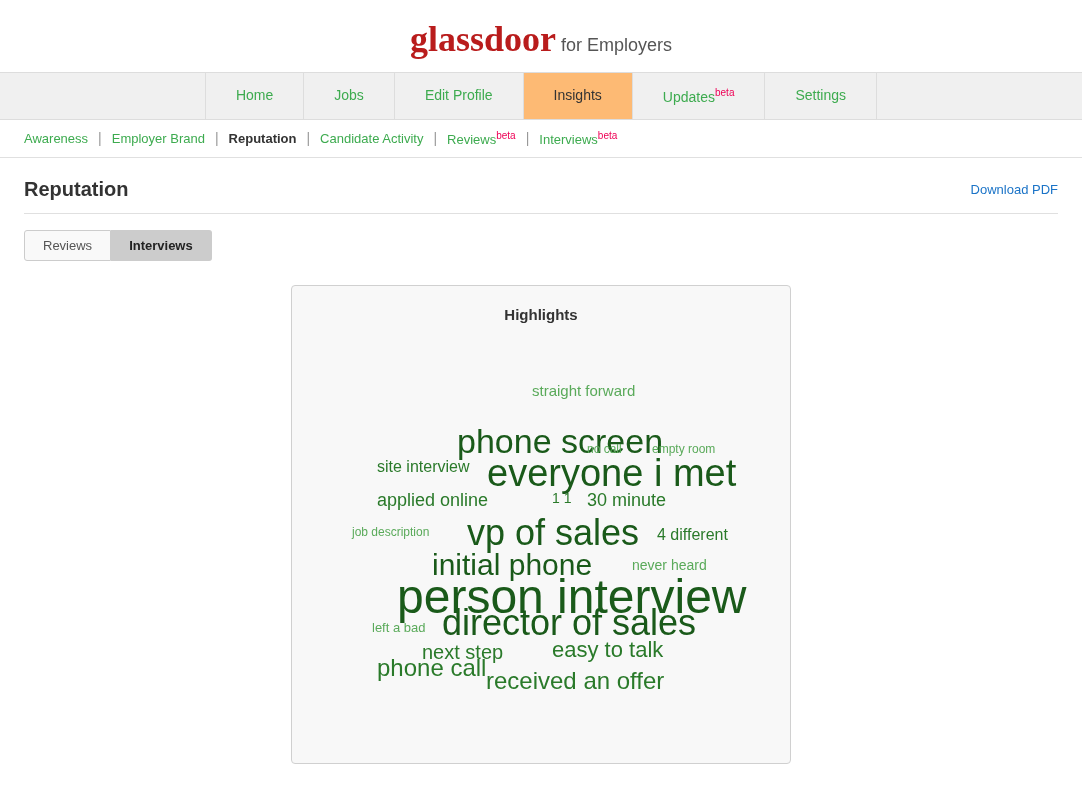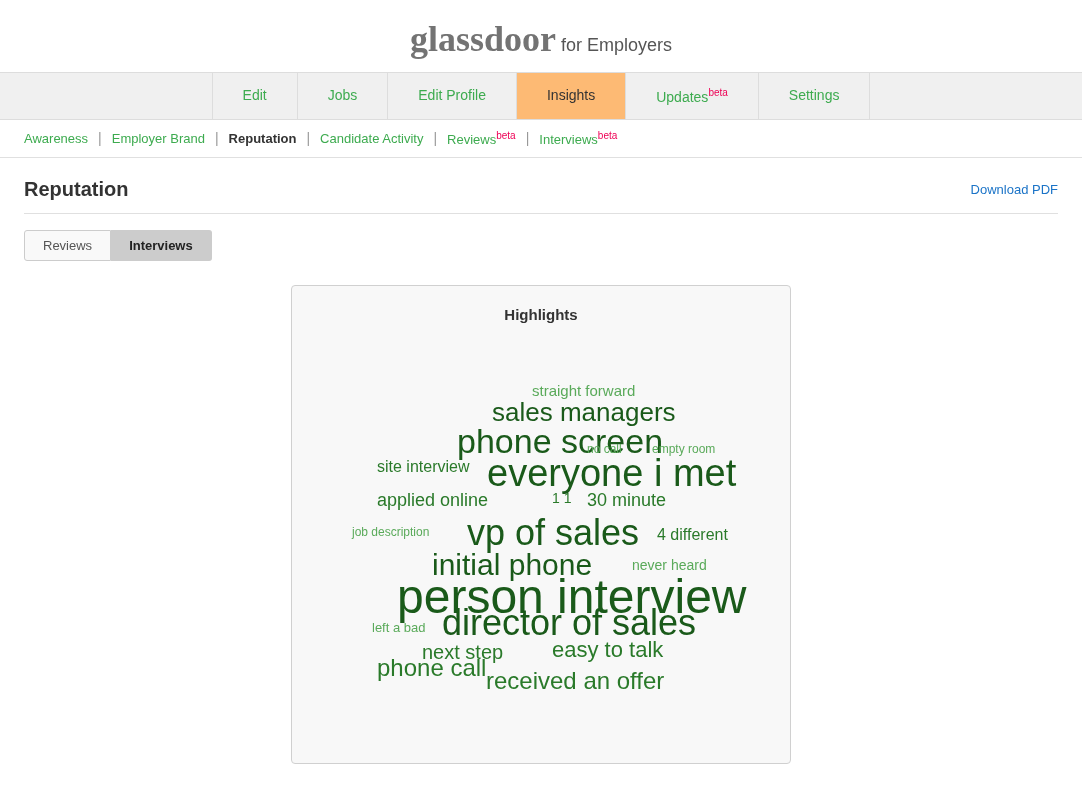--- a/index.html
+++ b/index.html
@@ -1,20 +1,20 @@
 <!DOCTYPE html>
 <html><head>
   <meta charset="utf-8">
   <style>
     * { margin: 0; padding: 0; box-sizing: border-box; }
     body { font-family: Arial, sans-serif; background: #fff; color: #333; font-size: 14px; }
 
     
     .header { text-align: center; padding: 18px 0 12px; background: #fff; }
-    .header-logo { font-size: 36px; font-weight: bold; color: #737373; display: inline; font-family: Georgia, serif; }
+    .header-logo { font-size: 36px; font-weight: bold; color: #b91c1c; display: inline; font-family: Georgia, serif; }
     .header-subtitle { font-size: 18px; color: #555; font-weight: normal; font-family: Arial, sans-serif; }
 
     
     .main-nav { background: #f0f0f0; border-top: 1px solid #ddd; border-bottom: 1px solid #ddd; display: flex; justify-content: center; }
     .main-nav a {
       display: inline-block;
       padding: 14px 30px;
       text-decoration: none;
       color: #3dab4f;
       font-size: 14px;
@@ -74,21 +74,21 @@
     .word.dark { color: #1a5a1a; }
   </style>
 </head>
 <body>
 
 <div class="header">
   <span class="header-logo">glassdoor</span><span class="header-subtitle"> <span>for Employers</span></span>
 </div>
 
 <nav class="main-nav">
-  <a href="#">Edit</a>
+  <a href="#">Home</a>
   <a href="#">Jobs</a>
   <a href="#">Edit Profile</a>
   <a href="#" class="active">Insights</a>
   <a href="#"><span>Updates</span><span class="beta-badge">beta</span></a>
   <a href="#">Settings</a>
 </nav>
 
 <div class="sub-nav">
   <a href="#">Awareness</a>
   <span class="sub-nav-sep">|</span>
@@ -112,21 +112,20 @@
 
   <div class="tab-bar">
     <button class="tab-btn">Reviews</button>
     <button class="tab-btn active">Interviews</button>
   </div>
 
   <div class="word-cloud-container">
     <div class="word-cloud-title">Highlights</div>
     <div class="word-cloud" id="word-cloud">
         <span class="word light" style="font-size: 15px; top: 40px; left: 210px;">straight forward</span>
-        <span class="word dark" style="font-size: 26px; top: 55px; left: 170px;">sales managers</span>
         <span class="word dark" style="font-size: 34px; top: 80px; left: 135px;">phone screen</span>
         <span class="word light" style="font-size: 12px; top: 100px; left: 330px;">empty room</span>
         <span class="word light" style="font-size: 12px; top: 100px; left: 265px;">no call</span>
         <span class="word medium" style="font-size: 16px; top: 115px; left: 55px;">site interview</span>
         <span class="word dark" style="font-size: 38px; top: 110px; left: 165px;">everyone i met</span>
         <span class="word medium" style="font-size: 18px; top: 148px; left: 55px;">applied online</span>
         <span class="word medium" style="font-size: 14px; top: 148px; left: 230px;">1 1</span>
         <span class="word medium" style="font-size: 18px; top: 148px; left: 265px;">30 minute</span>
         <span class="word light" style="font-size: 12px; top: 183px; left: 30px;">job description</span>
         <span class="word dark" style="font-size: 36px; top: 170px; left: 145px;">vp of sales</span>

